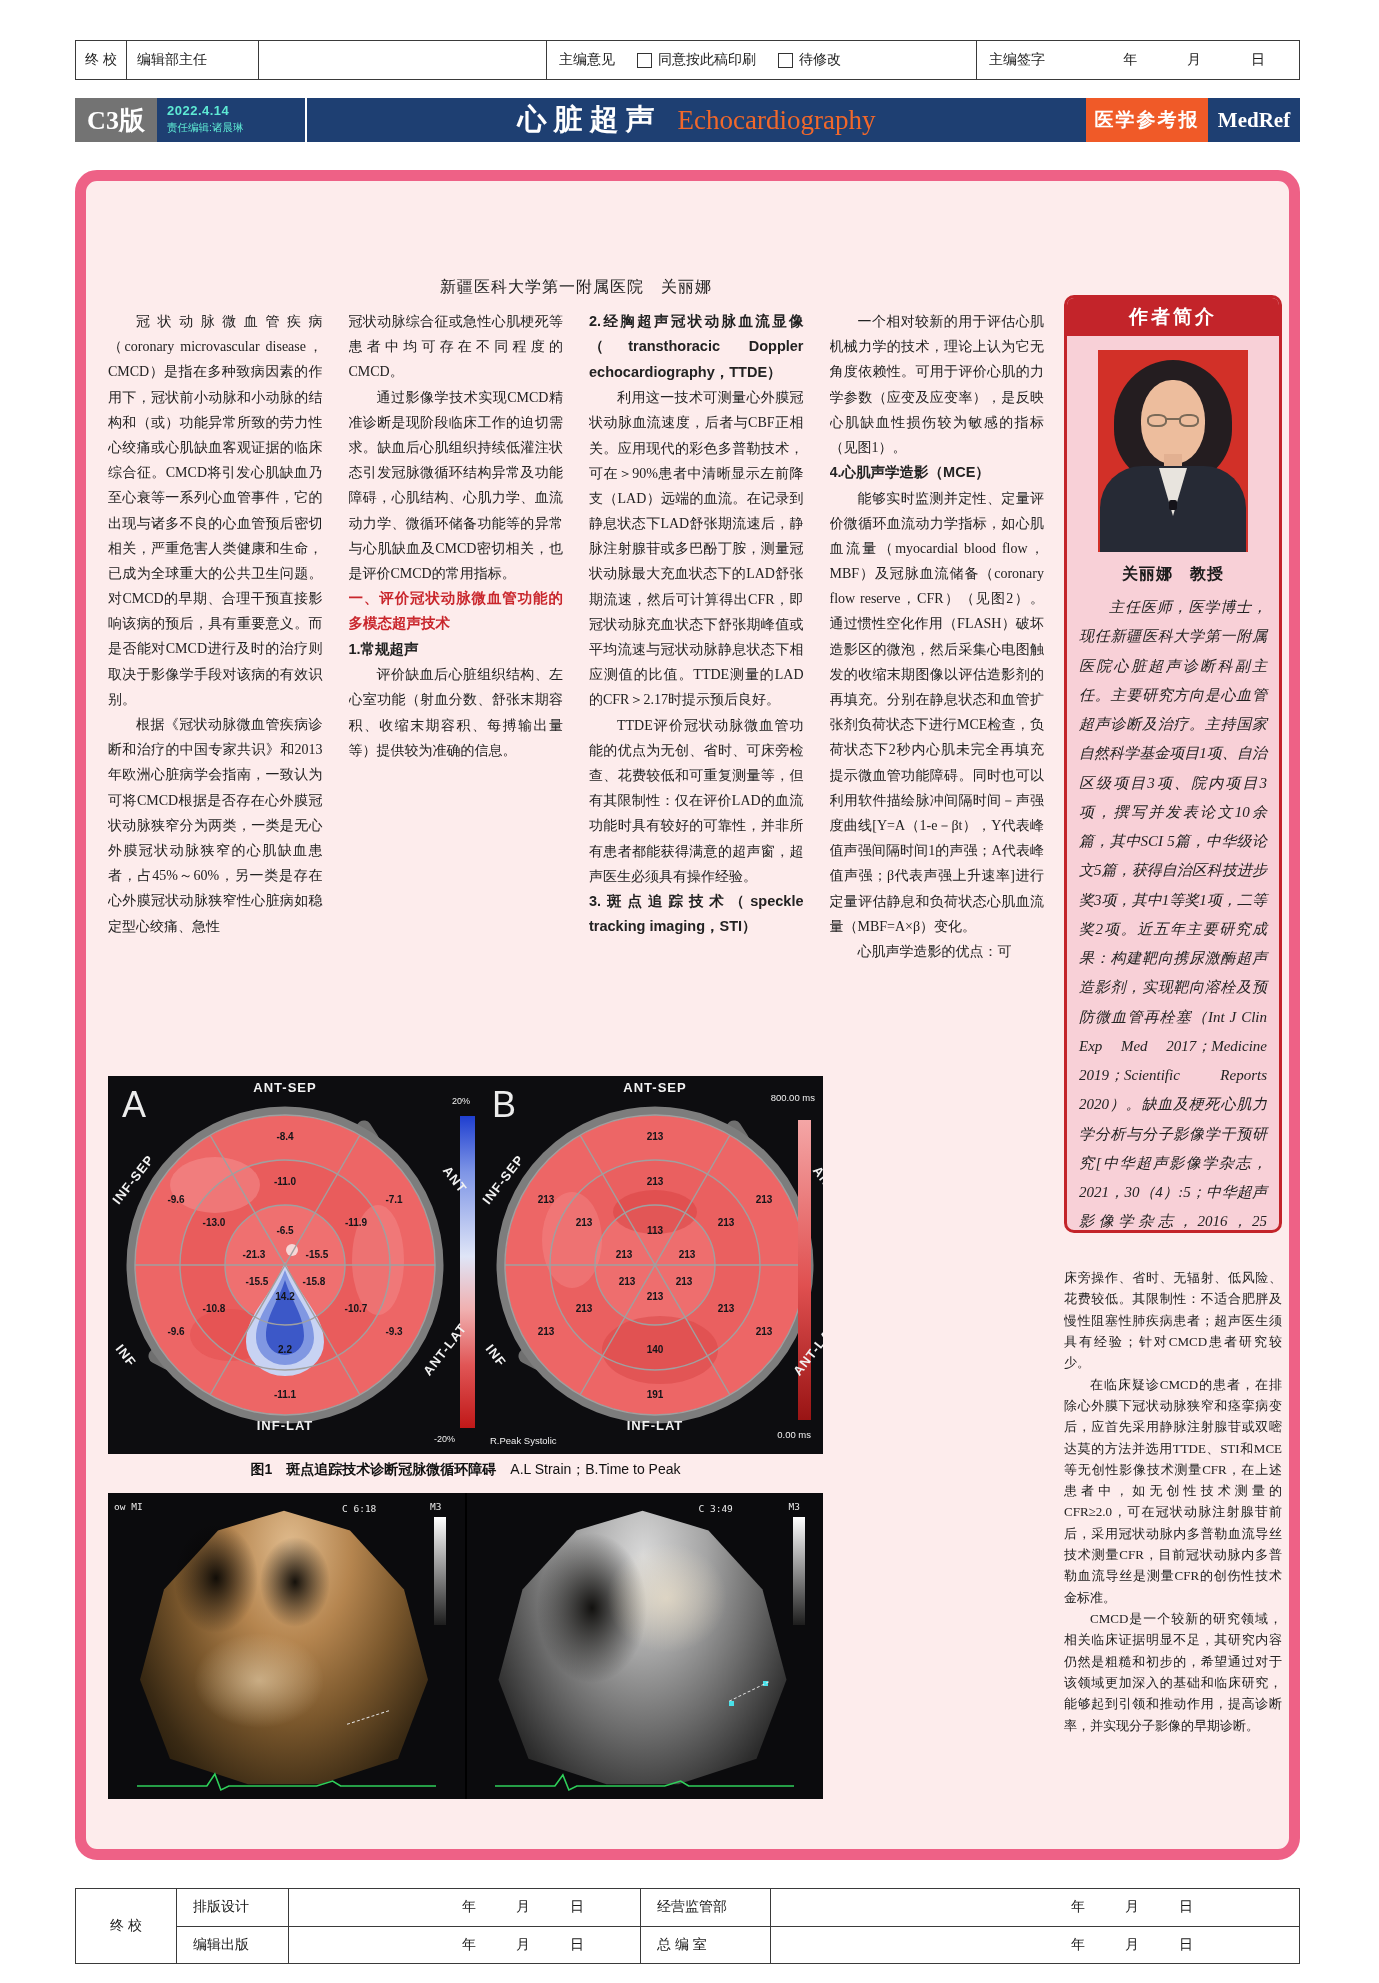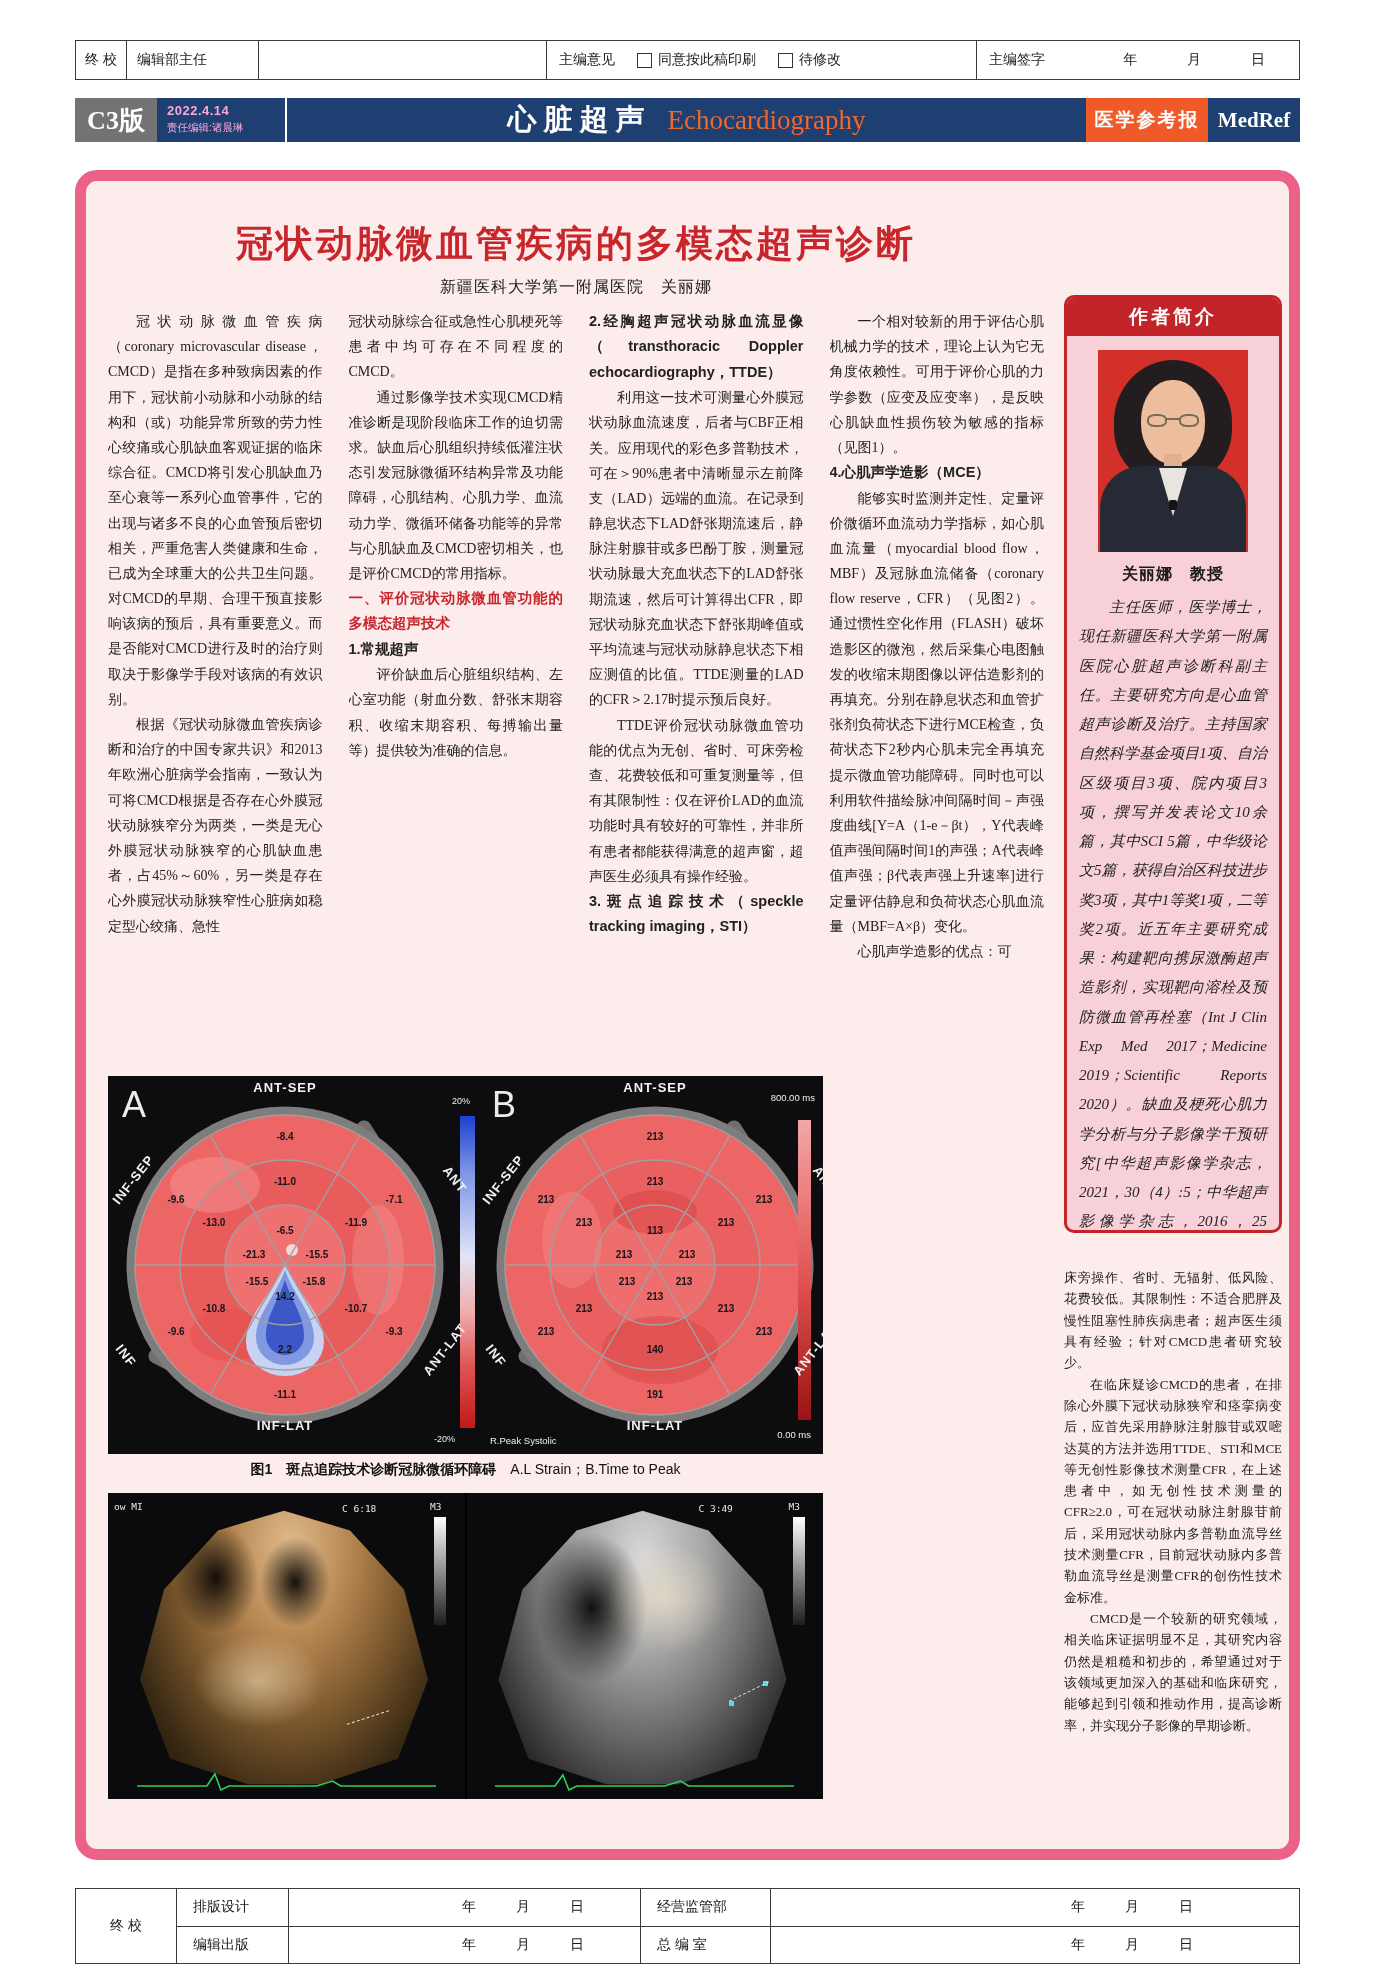--- a/index.html
+++ b/index.html
@@ -13,21 +13,21 @@
   .c-dh{width:132px;padding-left:10px}
   .c-blank{width:288px}
   .c-op{width:430px;padding-left:12px}
   .c-sign{flex:1;padding-left:12px;justify-content:space-between;padding-right:34px}
   .cb{width:13px;height:13px;border:1.5px solid #333;display:inline-block;margin:0 6px 0 22px;vertical-align:-2px;background:#fff}
   .ymd span{margin-left:46px}
 
   
   #masthead{position:absolute;left:75px;top:98px;width:1225px;height:44px;display:flex}
   .mh-edition{width:82px;background:#737373;color:#fff;display:flex;align-items:center;justify-content:center;font-family:"Liberation Serif",serif;font-weight:bold;font-size:26px}
-  .mh-date{width:128px;background:#1e3f72;color:#f9a8d4;padding:5px 0 16px 10px;box-sizing:border-box}
+  .mh-date{width:148px;background:#1e3f72;color:#5eead4;padding:5px 0 16px 10px;box-sizing:border-box}
   .mh-date .d1{font-size:13px;font-weight:bold;letter-spacing:.5px}
   .mh-date .d2{font-size:10.5px;margin-top:3px}
   .mh-main{flex:1;background:#1e3f72;border-left:2px solid #fff;display:flex;align-items:center;justify-content:center;gap:16px}
   .mh-cn{color:#fff;font-size:29px;font-weight:bold;letter-spacing:7px}
   .mh-en{color:#f2682a;font-size:27px;font-family:"Liberation Serif",serif}
   .mh-brandcn{width:122px;background:#f05a28;color:#fff;display:flex;align-items:center;justify-content:center;font-size:19px;font-weight:bold;letter-spacing:2px}
   .mh-branden{width:92px;background:#1e3f72;color:#fff;display:flex;align-items:center;justify-content:center;font-family:"Liberation Serif",serif;font-size:21px;font-weight:bold}
 
   
   #frame{position:absolute;left:75px;top:170px;width:1225px;height:1690px;border:11px solid #ee6186;border-radius:22px;background:#fdecec;box-sizing:border-box}
@@ -147,21 +147,20 @@
     <span class="mh-cn">心脏超声</span>
     <span class="mh-en">Echocardiography</span>
   </div>
   <div class="mh-brandcn">医学参考报</div>
   <div class="mh-branden">MedRef</div>
 </div>
 
 <div id="frame">
 <div id="content">
 
-  <div class="title">冠状动脉微血管疾病的多模态超声诊断</div>
   <div class="byline">新疆医科大学第一附属医院　关丽娜</div>
 
   <div class="cols">
     <div class="col">
           <p class="para">冠状动脉微血管疾病（coronary microvascular disease，CMCD）是指在多种致病因素的作用下，冠状前小动脉和小动脉的结构和（或）功能异常所致的劳力性心绞痛或心肌缺血客观证据的临床综合征。CMCD将引发心肌缺血乃至心衰等一系列心血管事件，它的出现与诸多不良的心血管预后密切相关，严重危害人类健康和生命，已成为全球重大的公共卫生问题。对CMCD的早期、合理干预直接影响该病的预后，具有重要意义。而是否能对CMCD进行及时的治疗则取决于影像学手段对该病的有效识别。</p>
           <p class="para">根据《冠状动脉微血管疾病诊断和治疗的中国专家共识》和2013年欧洲心脏病学会指南，一致认为可将CMCD根据是否存在心外膜冠状动脉狭窄分为两类，一类是无心外膜冠状动脉狭窄的心肌缺血患者，占45%～60%，另一类是存在心外膜冠状动脉狭窄性心脏病如稳定型心绞痛、急性</p>
         </div>
     <div class="col">
           <p class="para ni">冠状动脉综合征或急性心肌梗死等患者中均可存在不同程度的CMCD。</p>
           <p class="para">通过影像学技术实现CMCD精准诊断是现阶段临床工作的迫切需求。缺血后心肌组织持续低灌注状态引发冠脉微循环结构异常及功能障碍，心肌结构、心肌力学、血流动力学、微循环储备功能等的异常与心肌缺血及CMCD密切相关，也是评价CMCD的常用指标。</p>

